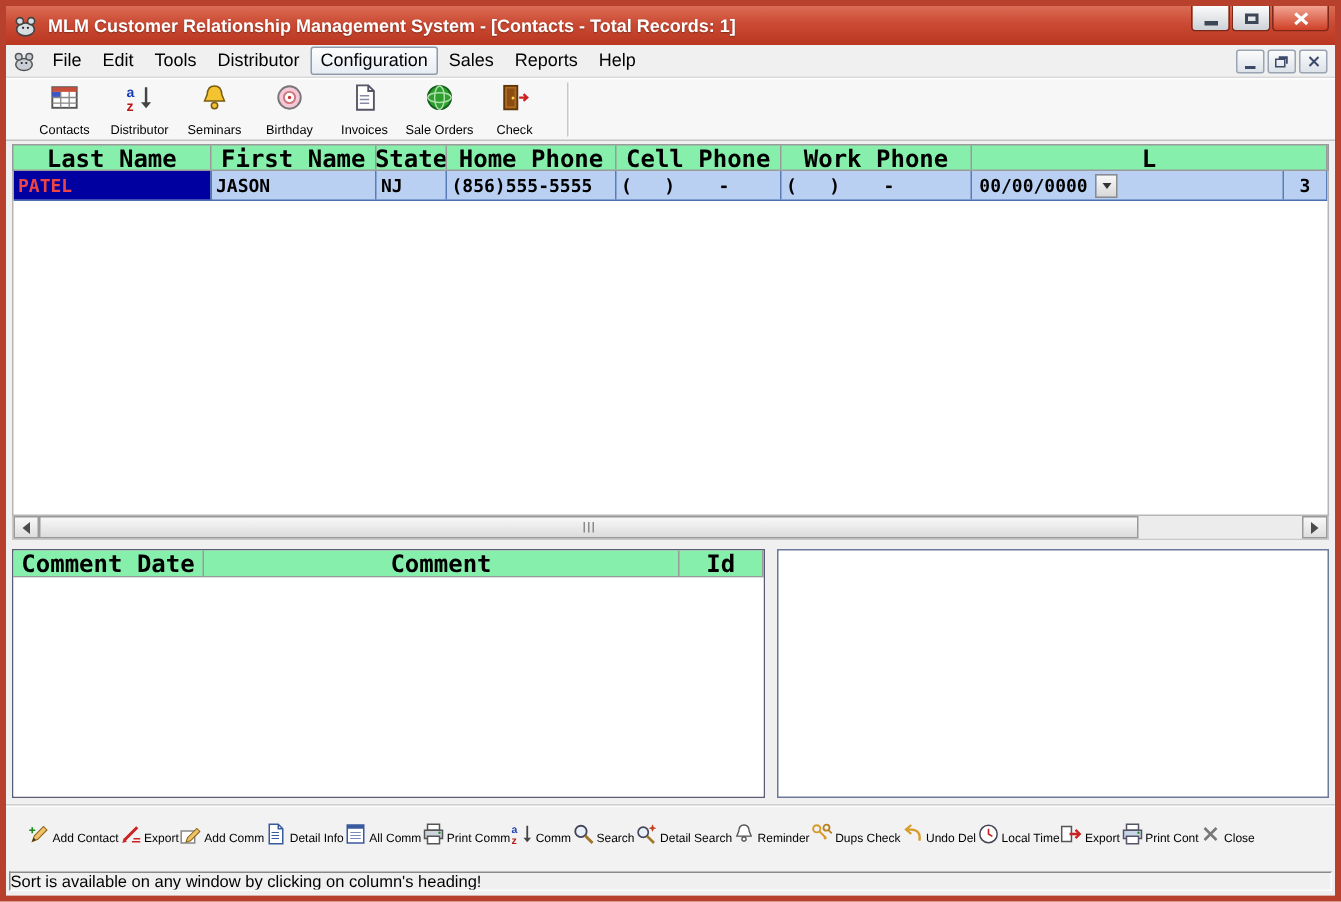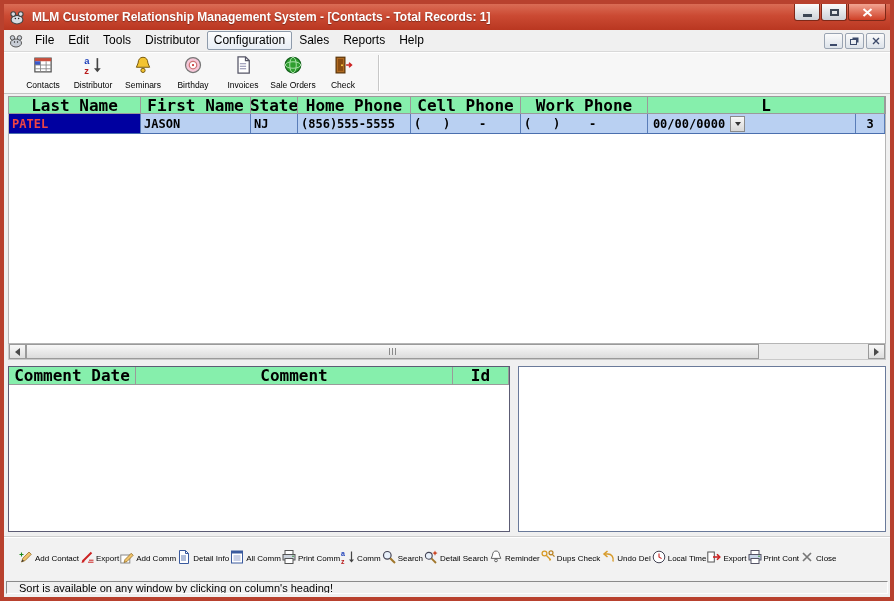--- a/index.html
+++ b/index.html
@@ -121,21 +121,21 @@
     display:flex; align-items:center; justify-content:space-between;
     padding:0 72px 0 14px;
   }
   .bbtn { display:flex; flex-direction:row; align-items:center; gap:1px; }
   .blabel { font-size:8px; color:#000; white-space:nowrap; }
 
   
   .statusbar { flex:0 0 17px; height:17px; background:#f0f0f0; padding:1px 2px; }
   .status-field {
     height:13px; border:1px solid; border-color:#8a8a8a #fdfdfd #fdfdfd #8a8a8a;
-    display:flex; align-items:center; padding:0 12px; font-size:11px; color:#000;
+    display:flex; align-items:center; padding:0 0; font-size:11px; color:#000;
     white-space:nowrap; overflow:hidden;
   }
 </style>
 </head>
 <body>
 
 <div class="window">
 
   <div class="titlebar">
     <span class="app-icon">

